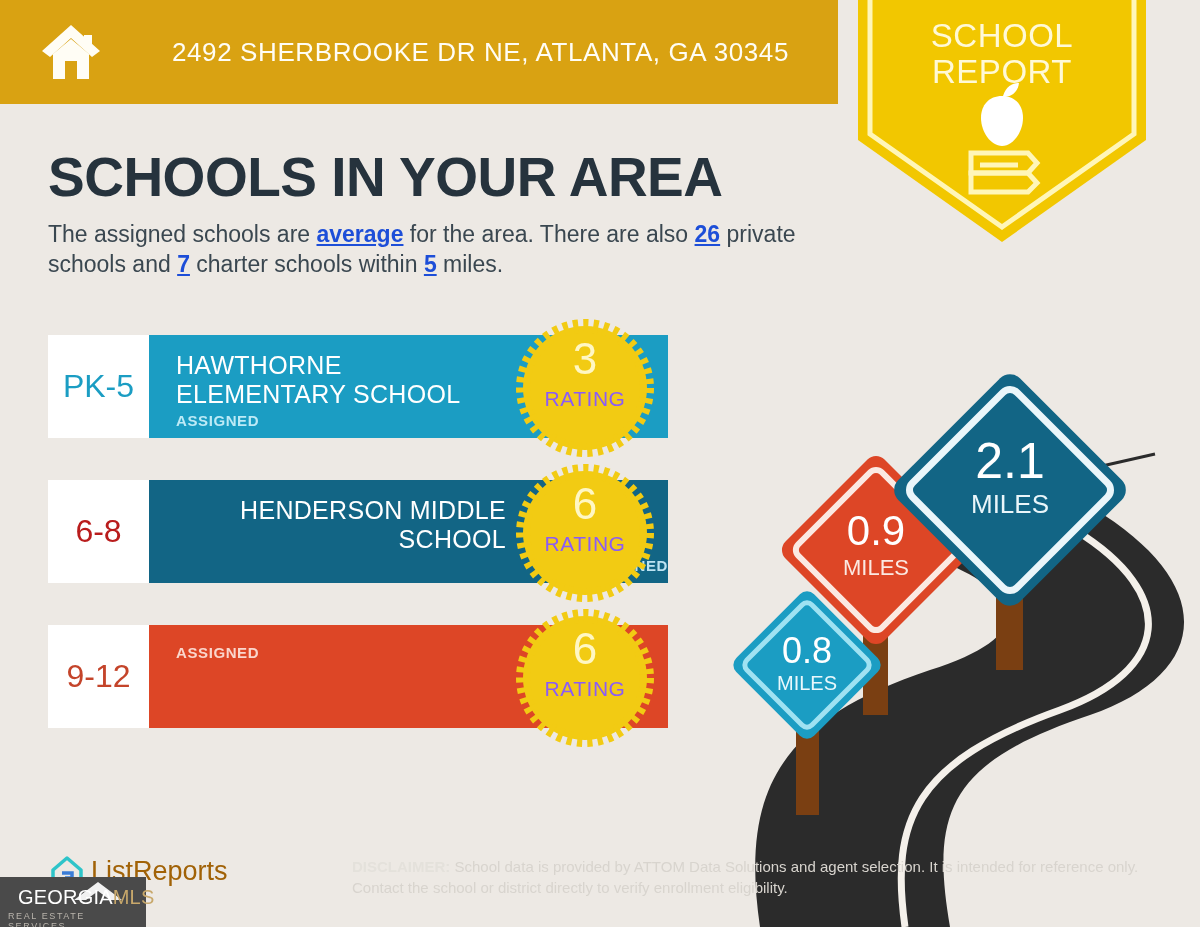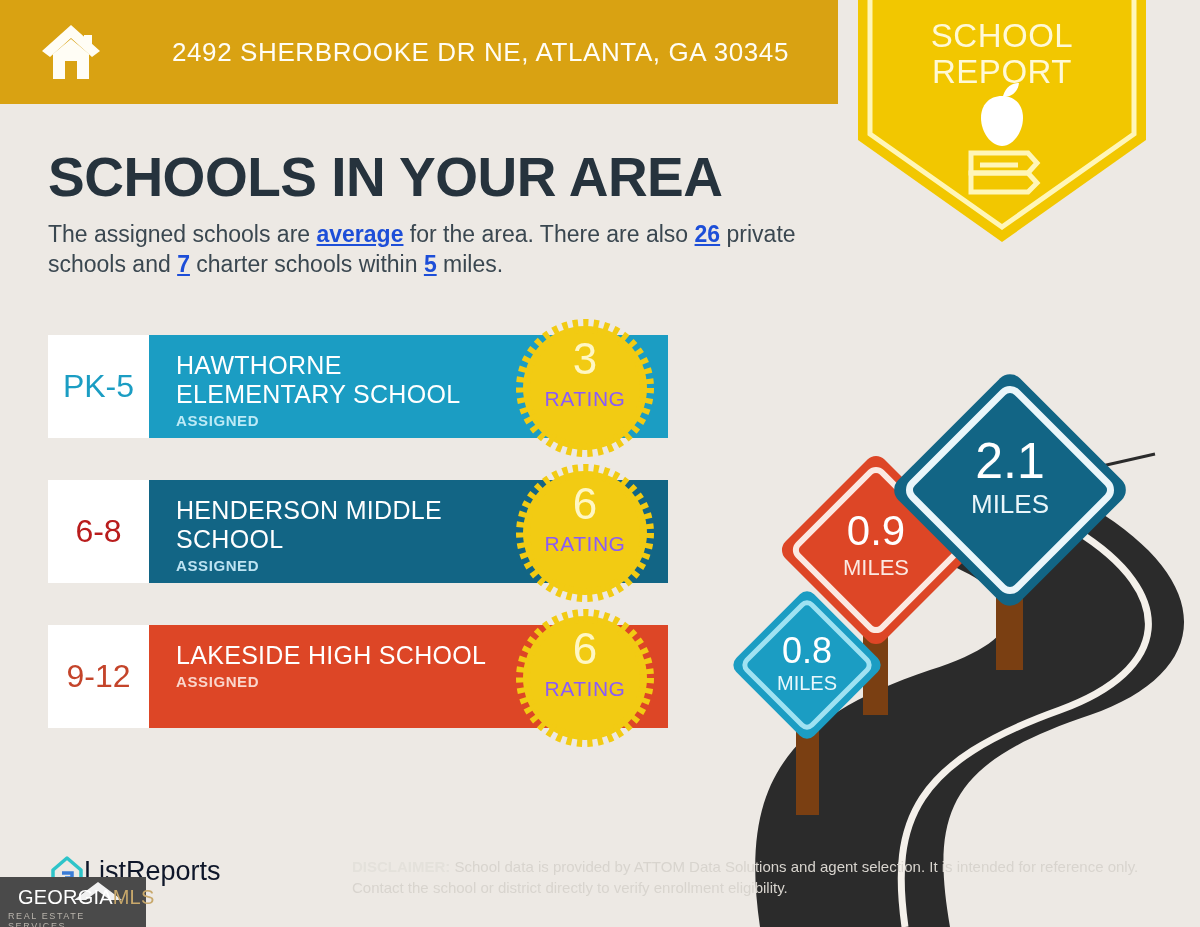--- a/index.html
+++ b/index.html
@@ -76,34 +76,34 @@
   }
   .rating .rlab {
     position:absolute; left:0; top:70px; width:100%; text-align:center;
     font-size:21px; color:#8b5cf6; letter-spacing:.5px;
   }
 
   
   .r0 .bar { background:#1B9DC3; }
   .r0 .grade { color:#1B9DC3;text-align:right; }
   .r0 .assigned { color:#BDEAF6; }
-  .r1 .bar { background:#126585; }
+  .r1 .bar { background:#126585;text-align:right; }
   .r1 .grade { color:#b91c1c; }
   .r1 .assigned { color:#BDE3F2; }
   .r2 .bar { background:#DD4626; }
   .r2 .grade { color:#C4442A; }
   .r2 .assigned { color:#FAD6CC; }
 
   
   .scene { position:absolute; left:700px; top:370px; width:500px; height:557px; }
   .scene svg { display:block; width:100%; height:100%; }
 
   
   .lr-logo { position:absolute; left:50px; top:855px; display:flex; align-items:center; }
-  .lr-logo .lr-name { font-size:27px; color:#0f172a; }
+  .lr-logo .lr-name { font-size:27px; color:#a16207; margin-left:7px; }
   .disclaimer {
     position:absolute; left:352px; top:856px; width:790px;
     font-size:15px; line-height:21px; color:#D8D4CE;
   }
   .disclaimer b { font-weight:bold; color:#E4E1DB; }
   .gmls {
     position:absolute; left:0; top:877px; width:146px; height:50px;
     background:#4A4A4A; color:#FFFFFF;
   }
   .gmls .g1 { position:absolute; left:18px; top:9px; font-size:20px; letter-spacing:.2px; }
@@ -179,21 +179,20 @@
           <circle cx="71" cy="71" r="62" fill="#F2CB13" stroke="#F2CB13" stroke-width="14" stroke-dasharray="5 5"></circle>
         </svg>
       <div class="rnum">6</div>
       <div class="rlab">RATING</div>
     </div>
   </div>
 
   <div class="row r2">
     <div class="grade">9-12</div>
     <div class="bar">
-      <div class="sname">LAKESIDE HIGH SCHOOL</div>
       <div class="assigned">ASSIGNED</div>
     </div>
     <div class="rating">
       <svg viewBox="0 0 142 142">
           <circle cx="71" cy="71" r="62" fill="#F2CB13" stroke="#F2CB13" stroke-width="14" stroke-dasharray="5 5"></circle>
         </svg>
       <div class="rnum">6</div>
       <div class="rlab">RATING</div>
     </div>
   </div>

